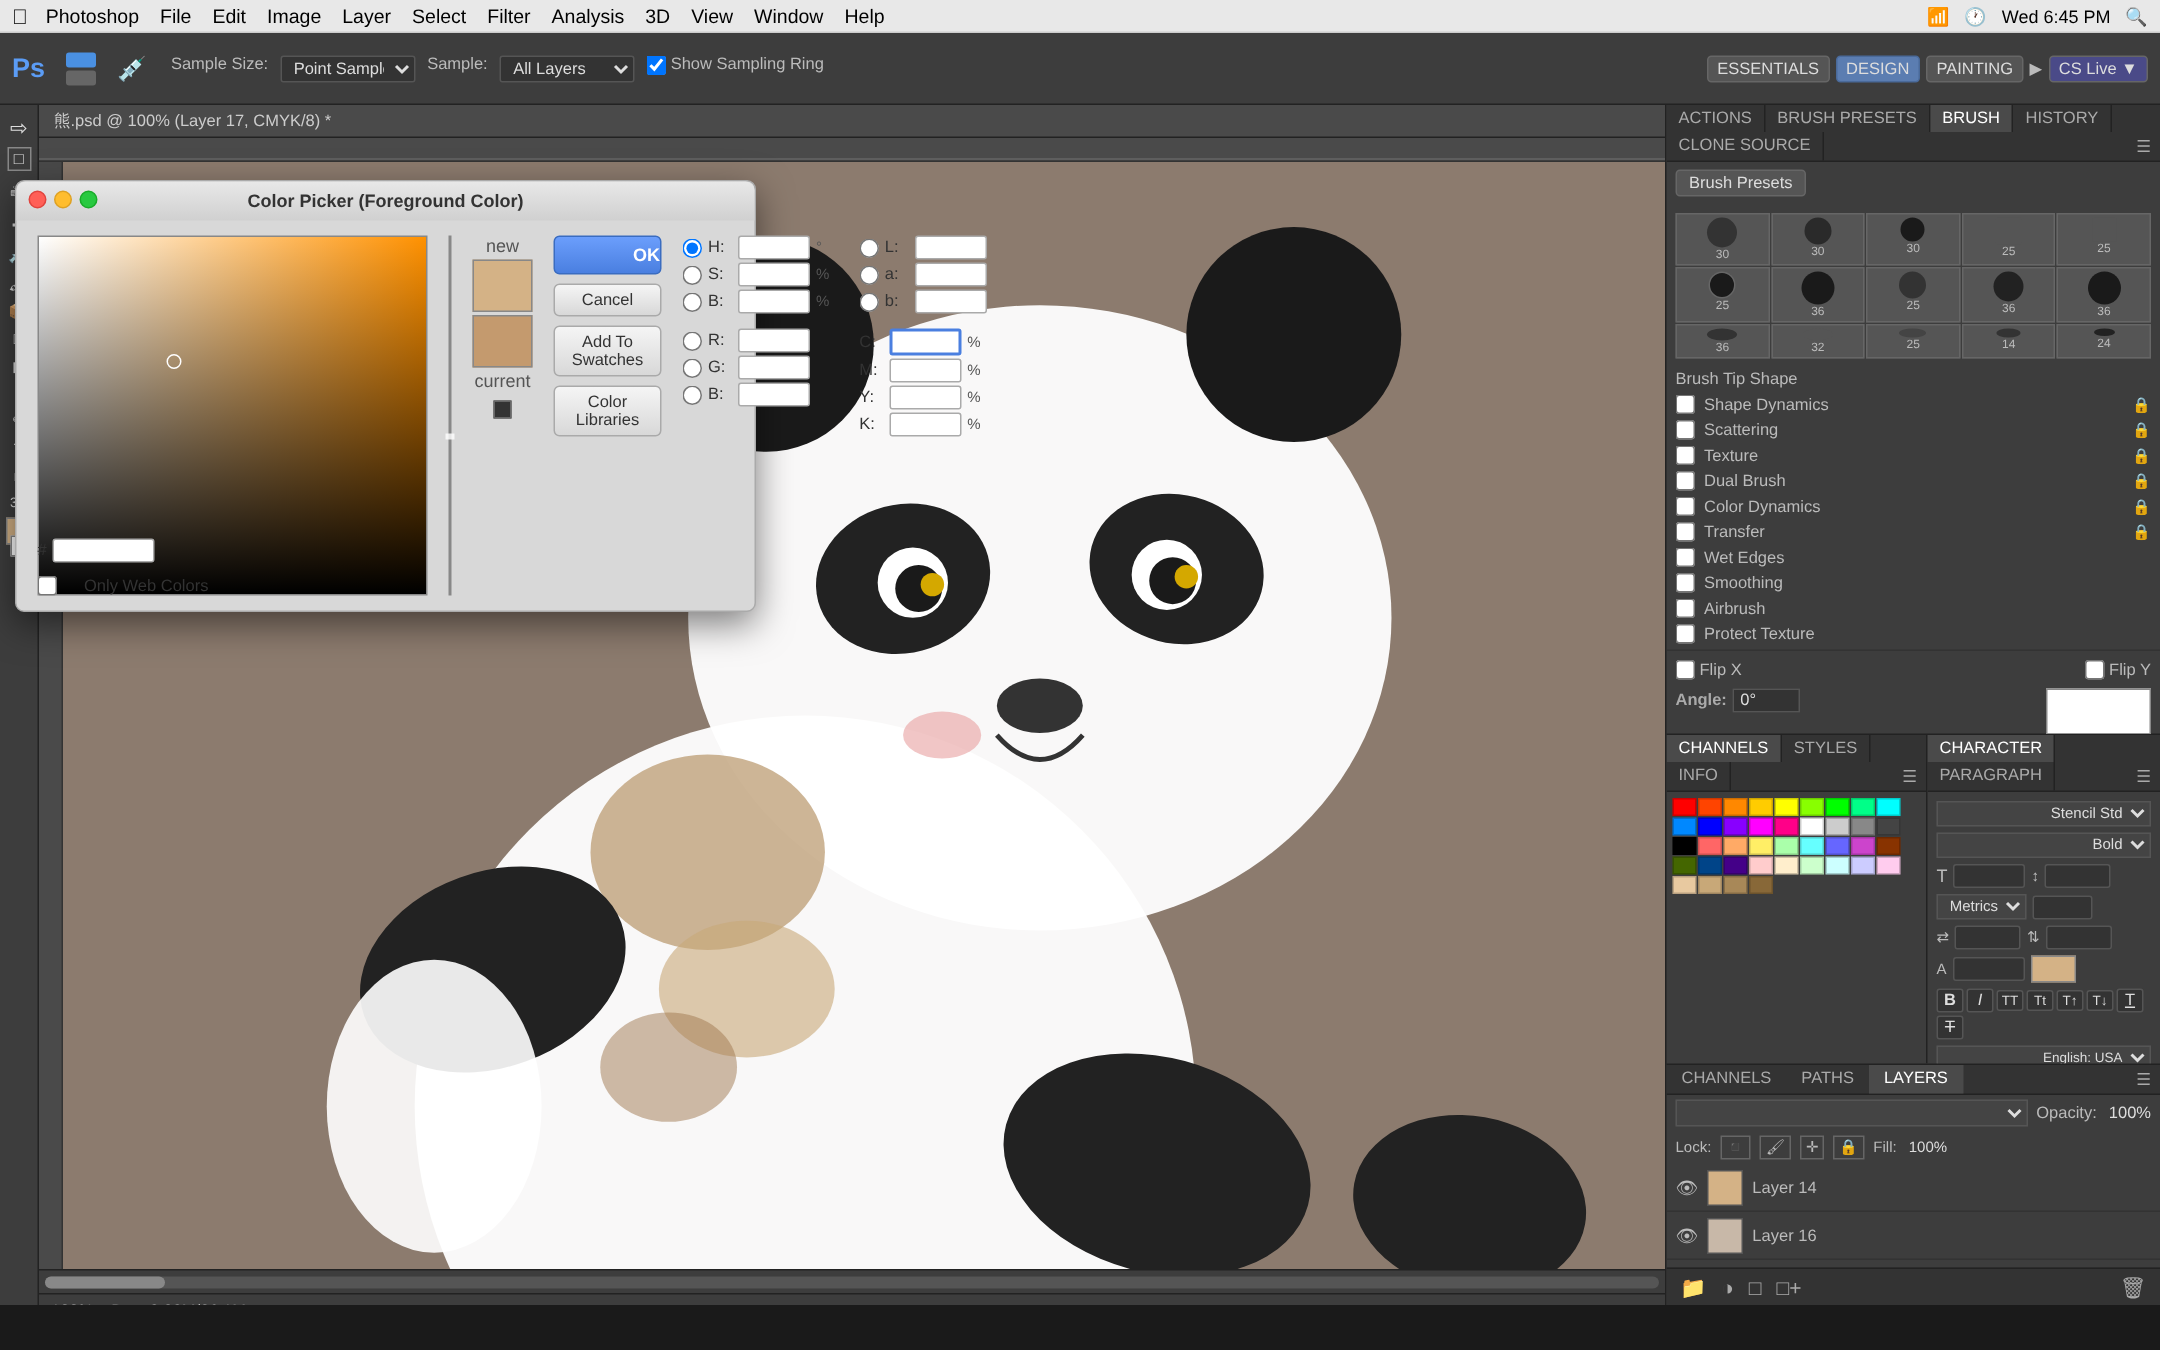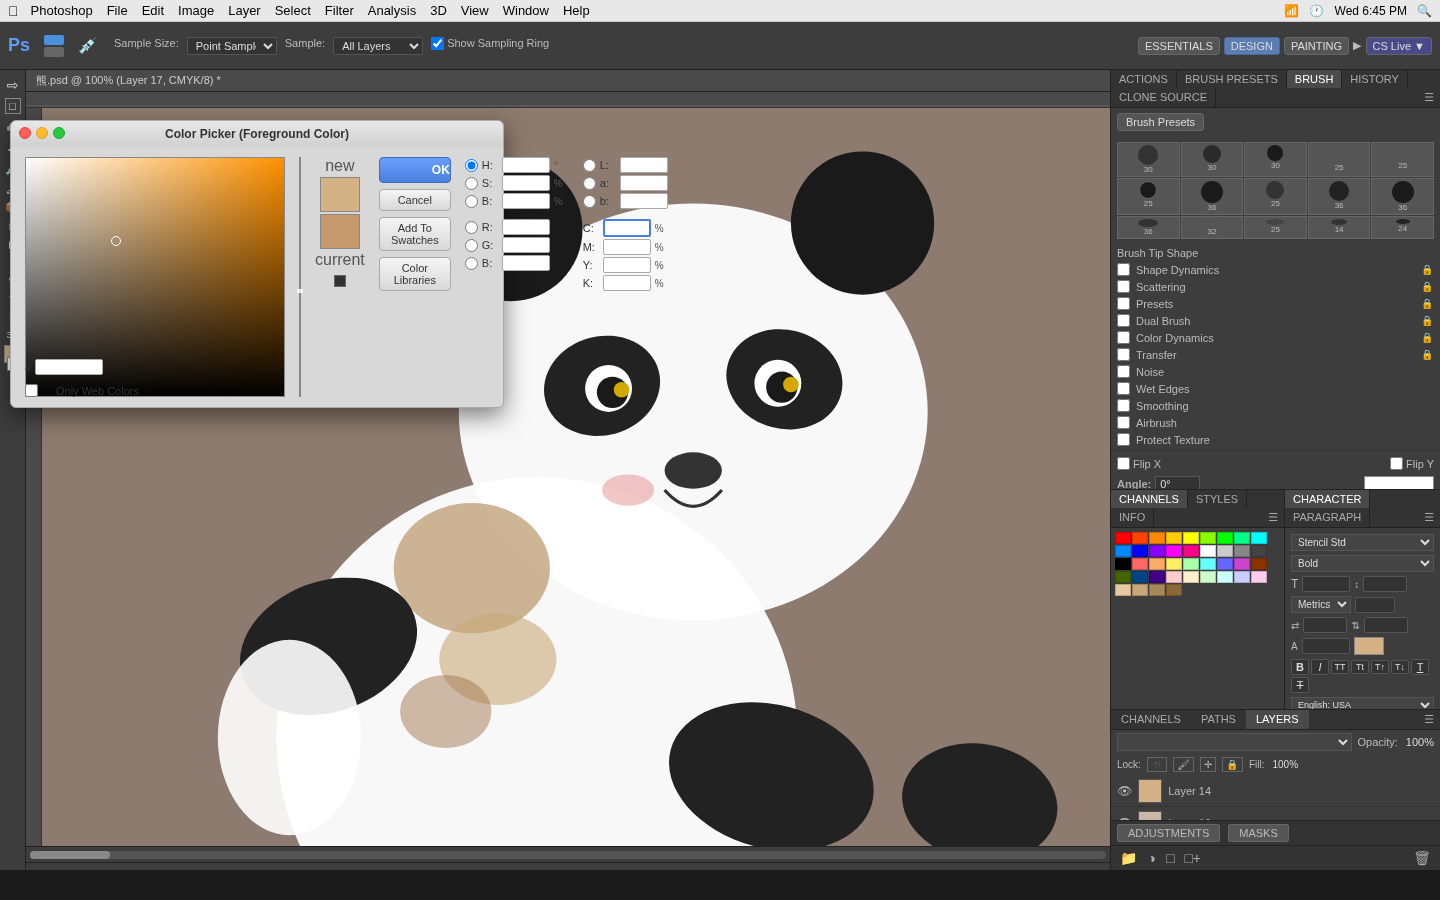--- a/index.html
+++ b/index.html
@@ -75,21 +75,21 @@
     .brush-property-row {
       display: flex; align-items: center; padding: 2px 0; font-size: 11px; color: #bbb;
     }
     .brush-property-row input[type=checkbox] { margin-right: 6px; }
     .lock-icon { margin-left: auto; font-size: 10px; }
 
     
     #char-panel { padding: 6px; font-size: 11px; color: #bbb; }
     .char-row { display: flex; align-items: center; margin-bottom: 4px; gap: 4px; }
     .char-input { background: #333; border: 1px solid #555; color: #ddd; padding: 1px 4px; font-size: 11px; border-radius: 2px; }
-    .char-select { background: #444; border: 1px solid #555; color: #ddd; padding: 1px 2px; font-size: 11px; }
+    .char-select { background: #444; border: 1px solid #555; color: #ddd; padding: 1px 2px; font-size: 11px; text-align: right; }
     .layers-tabs { display: flex; background: #333; border-bottom: 1px solid #222; }
     .layers-tab { padding: 3px 10px; font-size: 11px; color: #aaa; cursor: pointer; }
     .layers-tab.active { background: #4a4a4a; color: #fff; }
     .layer-item {
       display: flex; align-items: center; padding: 3px 6px; gap: 6px;
       border-bottom: 1px solid #333; cursor: pointer; font-size: 11px; color: #bbb; min-height: 32px;
     }
     .layer-thumb { width: 24px; height: 24px; background: #888; border: 1px solid #555; flex-shrink: 0; }
     .layer-eye { font-size: 12px; cursor: pointer; }
     .layers-footer { display: flex; align-items: center; padding: 4px 6px; gap: 4px; background: #333; border-top: 1px solid #222; }
@@ -141,21 +141,21 @@
       width: 18px; height: 240px; border: 1px solid #888; cursor: pointer;
       background: linear-gradient(to bottom,
         #ff0000 0%, #ffff00 16.6%, #00ff00 33.3%,
         #00ffff 50%, #0000ff 66.6%, #ff00ff 83.3%, #ff0000 100%);
       position: relative;
     }
     .cp-hue-indicator {
       position: absolute; left: -3px; top: 55%; width: calc(100% + 6px); height: 4px;
       background: rgba(255,255,255,0.8); pointer-events: none;
     }
-    .cp-swatch-label { font-size: 16px; color: #555; text-align: left; }
+    .cp-swatch-label { font-size: 12px; color: #555; text-align: left; }
     .cp-swatch-new { width: 40px; height: 35px; background: #d4b286; border: 1px solid #888; }
     .cp-swatch-current { width: 40px; height: 35px; background: #c49a6e; border: 1px solid #888; }
     .cp-small-icon { width: 12px; height: 12px; background: #333; border: 1px solid #666; cursor: pointer; }
 
     
     #cp-buttons { display: flex; flex-direction: column; gap: 6px; }
     .cp-btn-ok {
       width: 72px; padding: 5px 0; background: linear-gradient(to bottom, #6b9efc, #4a7fe0);
       border: 1px solid #3a6cc0; border-radius: 4px; color: #fff;
       font-size: 12px; font-weight: 600; cursor: pointer; text-align: right;
@@ -473,41 +473,37 @@
           <span>Shape Dynamics</span>
           <span class="lock-icon">🔒</span>
         </div>
         <div class="brush-property-row">
           <input type="checkbox" style="">
           <span>Scattering</span>
           <span class="lock-icon">🔒</span>
         </div>
         <div class="brush-property-row">
           <input type="checkbox" style="">
-          <span>Presets</span>
+          <span>Texture</span>
           <span class="lock-icon">🔒</span>
         </div>
         <div class="brush-property-row">
           <input type="checkbox" style="">
           <span>Dual Brush</span>
           <span class="lock-icon">🔒</span>
         </div>
         <div class="brush-property-row">
           <input type="checkbox" style="">
           <span>Color Dynamics</span>
           <span class="lock-icon">🔒</span>
         </div>
         <div class="brush-property-row">
           <input type="checkbox" style="">
           <span>Transfer</span>
           <span class="lock-icon">🔒</span>
-        </div>
-        <div class="brush-property-row">
-          <input type="checkbox" style="">
-          <span>Noise</span>
         </div>
         <div class="brush-property-row">
           <input type="checkbox" style="">
           <span>Wet Edges</span>
         </div>
         <div class="brush-property-row">
           <input type="checkbox" style="">
           <span>Smoothing</span>
         </div>
         <div class="brush-property-row">
@@ -702,24 +698,20 @@
         </div>
 
         <div class="layer-item">
           <span class="layer-eye">👁</span>
           <div class="layer-thumb" style="background:#c8b8a8;"></div>
           <span>Layer 16</span>
         </div>
 
       </div>
 
-      <div id="adj-masks">
-        <button class="adj-btn">ADJUSTMENTS</button>
-        <button class="adj-btn">MASKS</button>
-      </div>
 
       <div class="layers-footer">
         <button class="layers-footer-btn" title="New group">📁</button>
         <button class="layers-footer-btn" title="New adjustment">◑</button>
         <button class="layers-footer-btn" title="Add mask">□</button>
         <button class="layers-footer-btn" title="New layer">□+</button>
         <button class="layers-footer-btn" title="Delete layer" style="margin-left:auto;color:#aaa;">🗑</button>
       </div>
     </div>
 

